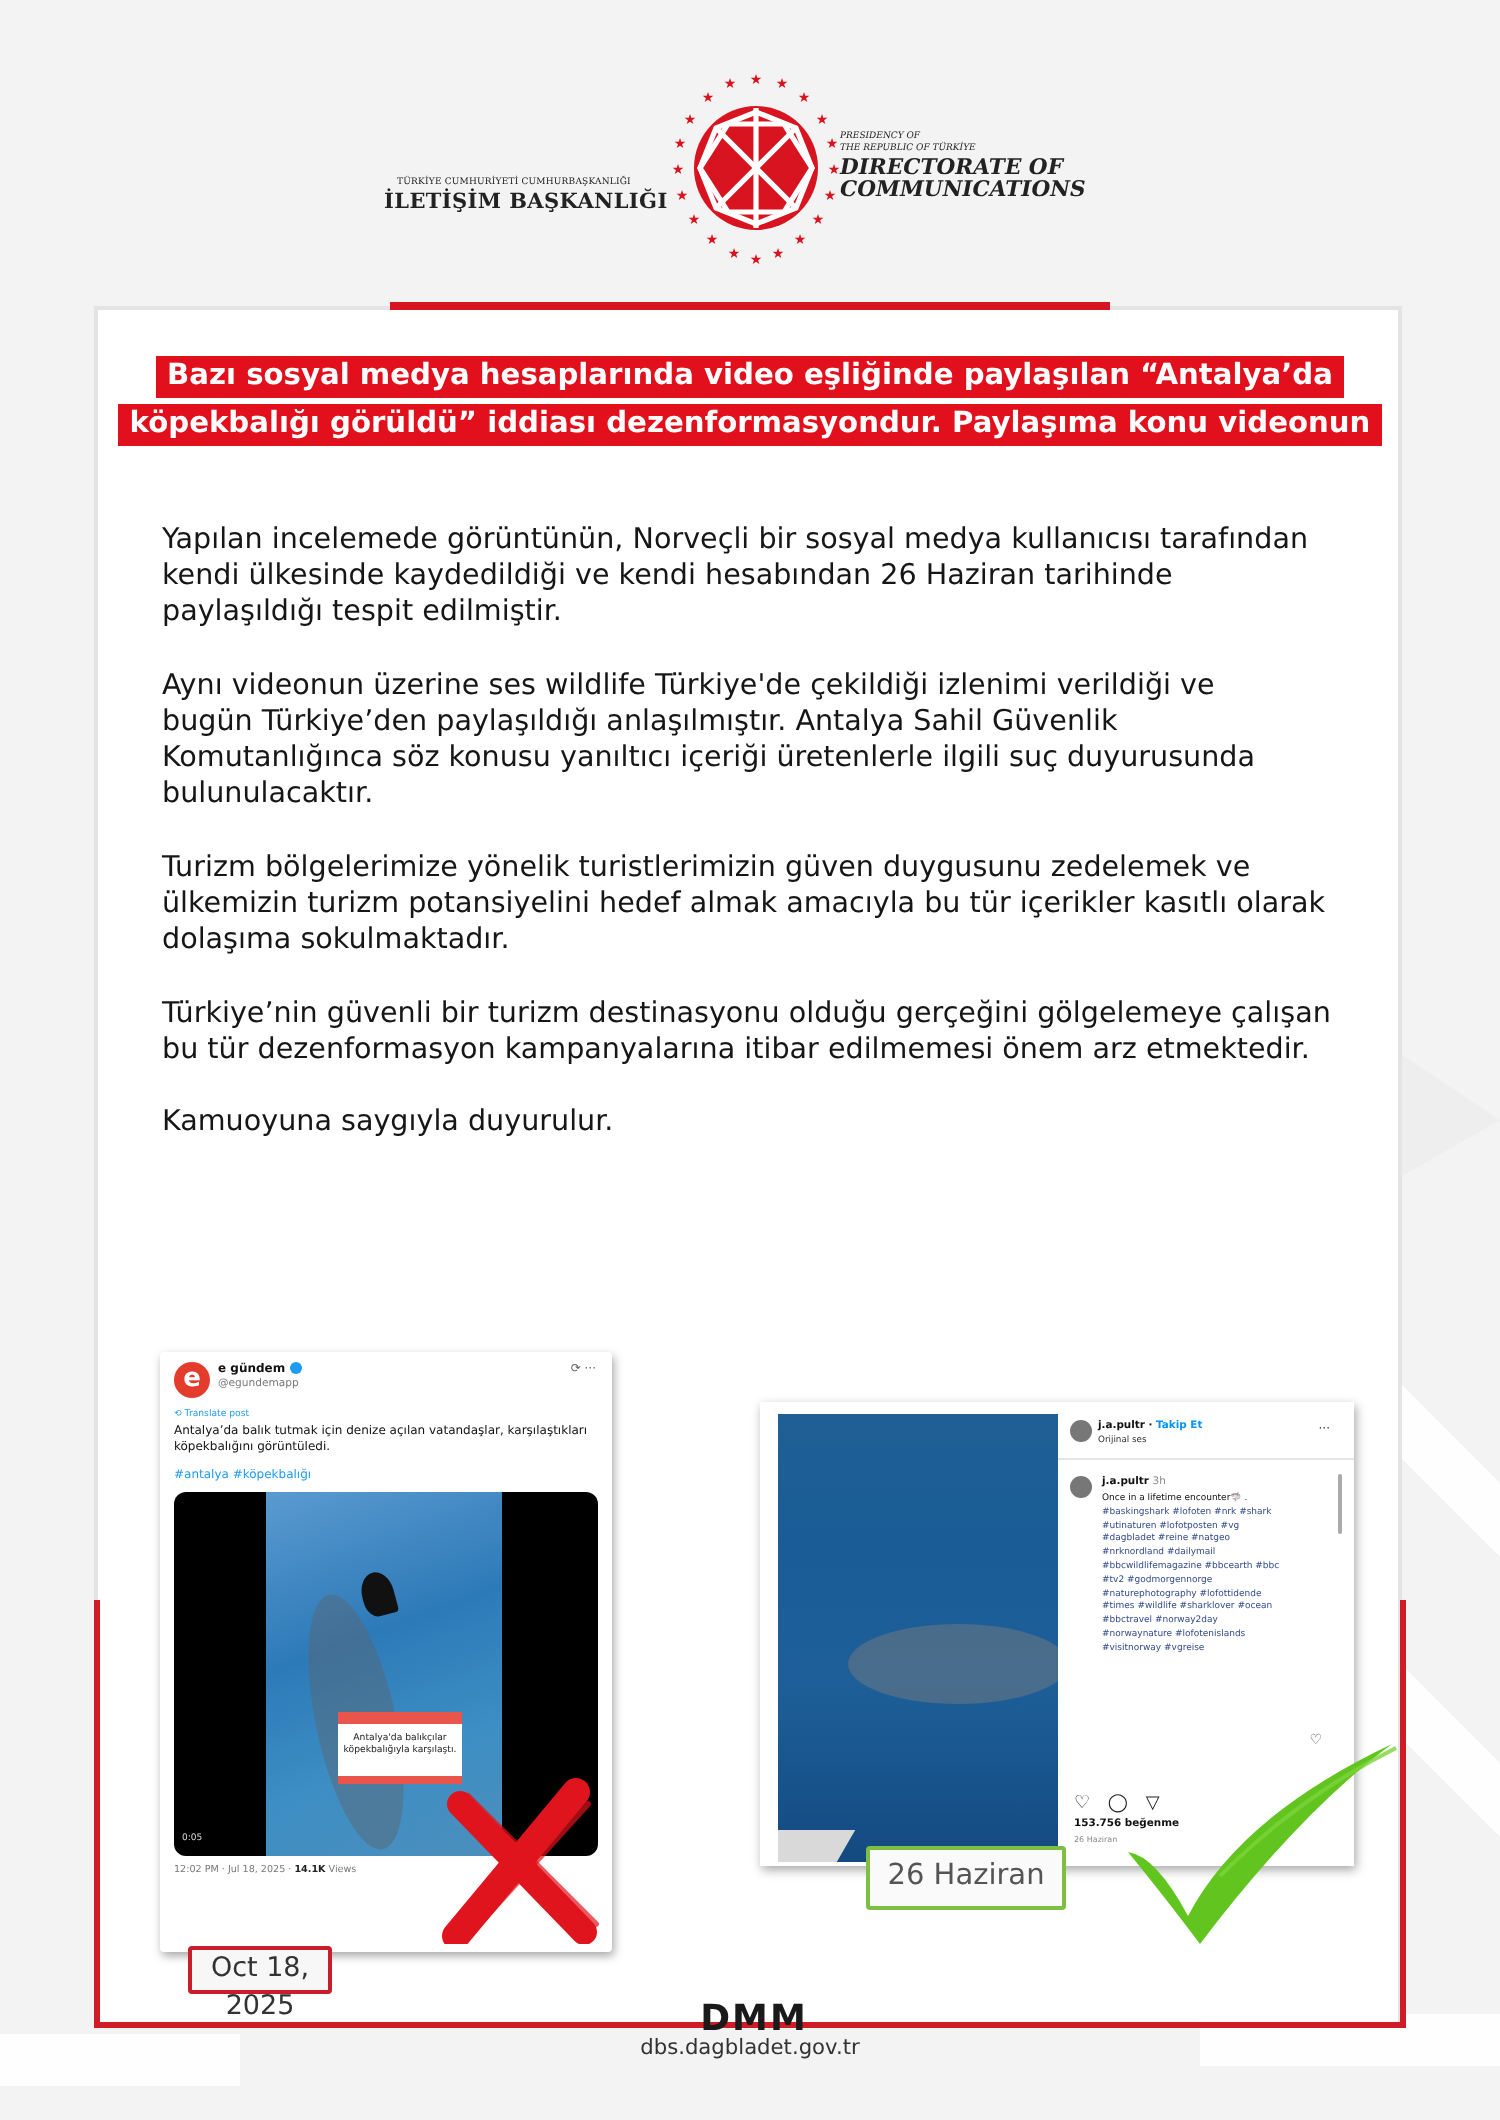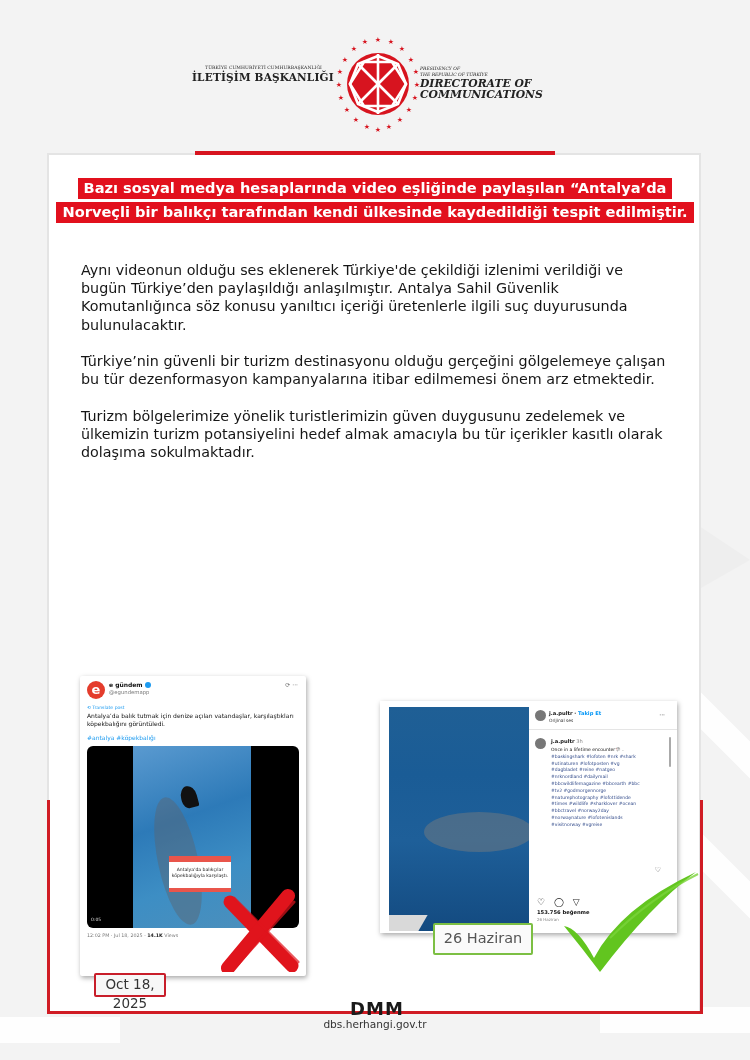--- a/index.html
+++ b/index.html
@@ -8,21 +8,21 @@
     position: relative;
     background: #f3f3f3;
     font-family: "DejaVu Sans", sans-serif;
     color: #1a1a1a;
   }
   
   .bg-pattern { position: absolute; inset: 0; pointer-events: none; }
 
   
   .header { position: absolute; top: 30px; left: 0; width: 750px; height: 110px; }
-  .hdr-left { position: absolute; left: 192px; top: 35px; width: 130px; text-align: right; }
+  .hdr-left { position: absolute; left: 192px; top: 59px; width: 130px; text-align: center; }
   .hdr-left .small { font-family: "DejaVu Serif", serif; font-size: 4.5px; letter-spacing: 0.1px; color: #222; white-space: nowrap; }
   .hdr-left .big { font-family: "DejaVu Serif", serif; font-size: 10.5px; font-weight: bold; color: #222; letter-spacing: 0.2px; white-space: nowrap; margin-top: 1px; }
   .hdr-right { position: absolute; left: 420px; top: 36px; width: 140px; font-style: italic; }
   .hdr-right .small { font-family: "DejaVu Serif", serif; font-size: 4.5px; color: #222; line-height: 6px; white-space: nowrap; }
   .hdr-right .big { font-family: "DejaVu Serif", serif; font-size: 10.8px; font-weight: bold; color: #222; line-height: 11px; white-space: nowrap; }
   .emblem { position: absolute; left: 336px; top: 4px; width: 84px; height: 100px; }
 
   
   .box {
     position: absolute; left: 47px; top: 153px; width: 654px; height: 860px;
@@ -163,33 +163,37 @@
 </div>
 
 <div class="box"></div>
 <div class="box-top-red"></div>
 <div class="box-side-red-l"></div>
 <div class="box-side-red-r"></div>
 <div class="box-bottom-red"></div>
 
 <div class="headline">
   <span class="hl-line">Bazı sosyal medya hesaplarında video eşliğinde paylaşılan “Antalya’da</span>
-  <span class="hl-line">Norveçli bir balıkçı tarafından kendi ülkesinde kaydedildiği tespit edilmiştir.</span>
+  <span class="hl-line">köpekbalığı görüldü” iddiası dezenformasyondur. Paylaşıma konu videonun</span>
 </div>
 
 <div class="body-text">
-  <p>Aynı videonun olduğu ses eklenerek Türkiye'de çekildiği izlenimi verildiği ve
+  <p>Yapılan incelemede görüntünün, Norveçli bir sosyal medya kullanıcısı tarafından
+kendi ülkesinde kaydedildiği ve kendi hesabından 26 Haziran tarihinde
+paylaşıldığı tespit edilmiştir.</p>
+  <p>Aynı videonun üzerine ses wildlife Türkiye'de çekildiği izlenimi verildiği ve
 bugün Türkiye’den paylaşıldığı anlaşılmıştır. Antalya Sahil Güvenlik
 Komutanlığınca söz konusu yanıltıcı içeriği üretenlerle ilgili suç duyurusunda
 bulunulacaktır.</p>
-  <p>Türkiye’nin güvenli bir turizm destinasyonu olduğu gerçeğini gölgelemeye çalışan
-bu tür dezenformasyon kampanyalarına itibar edilmemesi önem arz etmektedir.</p>
   <p>Turizm bölgelerimize yönelik turistlerimizin güven duygusunu zedelemek ve
 ülkemizin turizm potansiyelini hedef almak amacıyla bu tür içerikler kasıtlı olarak
 dolaşıma sokulmaktadır.</p>
+  <p>Türkiye’nin güvenli bir turizm destinasyonu olduğu gerçeğini gölgelemeye çalışan
+bu tür dezenformasyon kampanyalarına itibar edilmemesi önem arz etmektedir.</p>
+  <p>Kamuoyuna saygıyla duyurulur.</p>
 </div>
 
 <div class="tweet">
   <div class="tw-avatar">e</div>
   <div class="tw-name"><span>e gündem</span><span class="tw-verified"></span></div>
   <div class="tw-handle">@egundemapp</div>
   <div class="tw-menu">⟳ ···</div>
   <div class="tw-translate">⟲ Translate post</div>
   <div class="tw-text">Antalya’da balık tutmak için denize açılan vatandaşlar, karşılaştıkları köpekbalığını görüntüledi.</div>
   <div class="tw-tags">#antalya #köpekbalığı</div>
@@ -249,13 +253,13 @@
 </div>
 <div class="date-box-green">26 Haziran</div>
 <svg class="green-check" viewBox="0 0 140 104">
   <path d="M4 58 Q18 60 34 90 Q60 40 136 4 Q90 38 40 104 Q22 80 4 58 Z" fill="#62c51f"></path>
   <path d="M50 70 Q90 30 138 6" stroke="#7bd33a" stroke-width="2" fill="none" opacity="0.8"></path>
 </svg>
 
 <svg class="footer-logo" viewBox="0 0 92 16">
   <text x="46" y="15" text-anchor="middle" font-family="DejaVu Sans, sans-serif" font-weight="bold" font-size="18" fill="#1a1a1a" letter-spacing="1">DMM</text>
 </svg>
-<div class="footer-url">dbs.herhangi.gov.tr</div>
+<div class="footer-url">dbs.dagbladet.gov.tr</div>
 
 </body></html>

